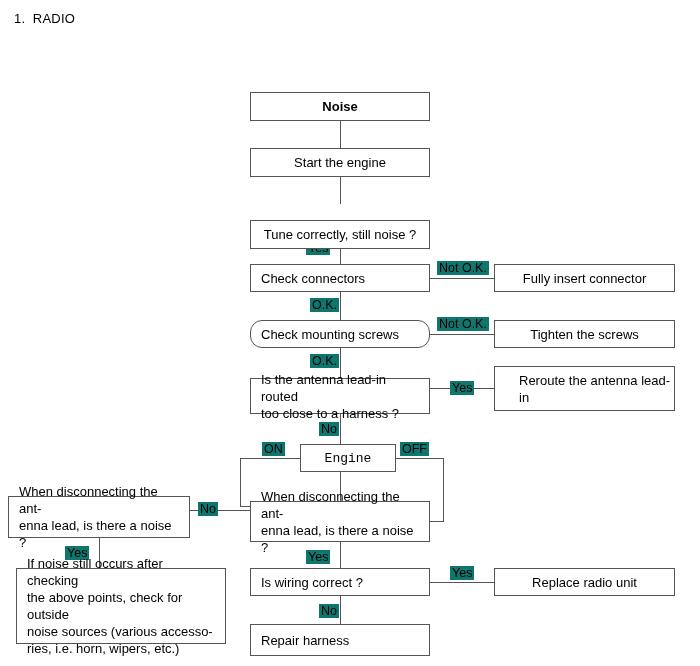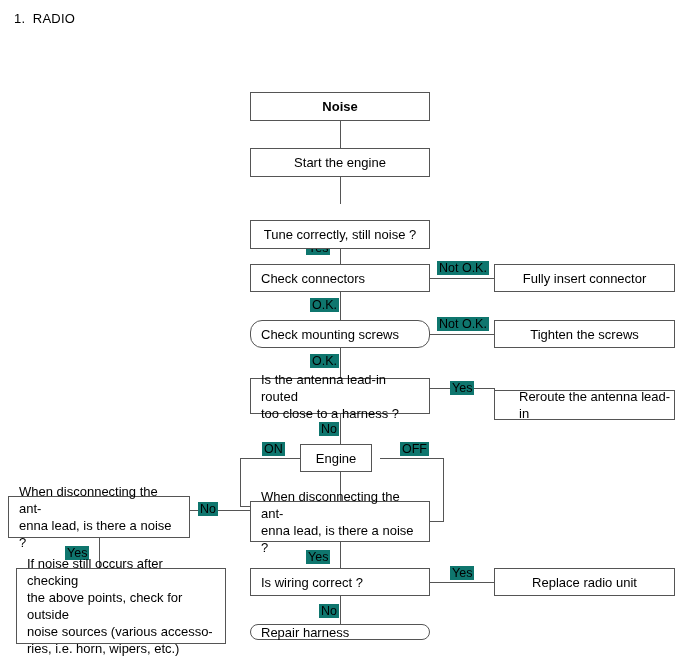--- a/index.html
+++ b/index.html
@@ -161,25 +161,25 @@
     <span>Tighten the screws</span>
   </div>
 
   <div class="node left" style="left:250px; top:378px; width:180px; height:36px;">
     <div>
       <span>Is the antenna lead-in routed</span>
       <span>too close to a harness ?</span>
     </div>
   </div>
 
-  <div class="node center" style="left:494px; top:390px; width:181px; height:30px;padding-left:24px;">
+  <div class="node center" style="left:494px; top:366px; width:181px; height:45px;padding-left:24px;">
     <span>Reroute the antenna lead-in</span>
   </div>
 
-  <div class="node center" style="left:300px; top:444px; width:72px; height:28px;">
+  <div class="node center" style="left:300px; top:444px; width:96px; height:28px;font-family:Liberation Mono, monospace;">
     <span>Engine</span>
   </div>
 
   <div class="node left" style="left:8px; top:496px; width:182px; height:42px;">
     <div>
       <span>When disconnecting the ant-</span>
       <span>enna lead, is there a noise ?</span>
     </div>
   </div>
 
@@ -200,17 +200,17 @@
   </div>
 
   <div class="node left" style="left:250px; top:568px; width:180px; height:28px;">
     <span>Is wiring correct ?</span>
   </div>
 
   <div class="node center" style="left:494px; top:568px; width:181px; height:28px;">
     <span>Replace radio unit</span>
   </div>
 
-  <div class="node left" style="left:250px; top:624px; width:180px; height:16px;border-radius:11px;">
+  <div class="node left" style="left:250px; top:624px; width:180px; height:32px;">
     <span>Repair harness</span>
   </div>
 
 </div>
 
 </body></html>

